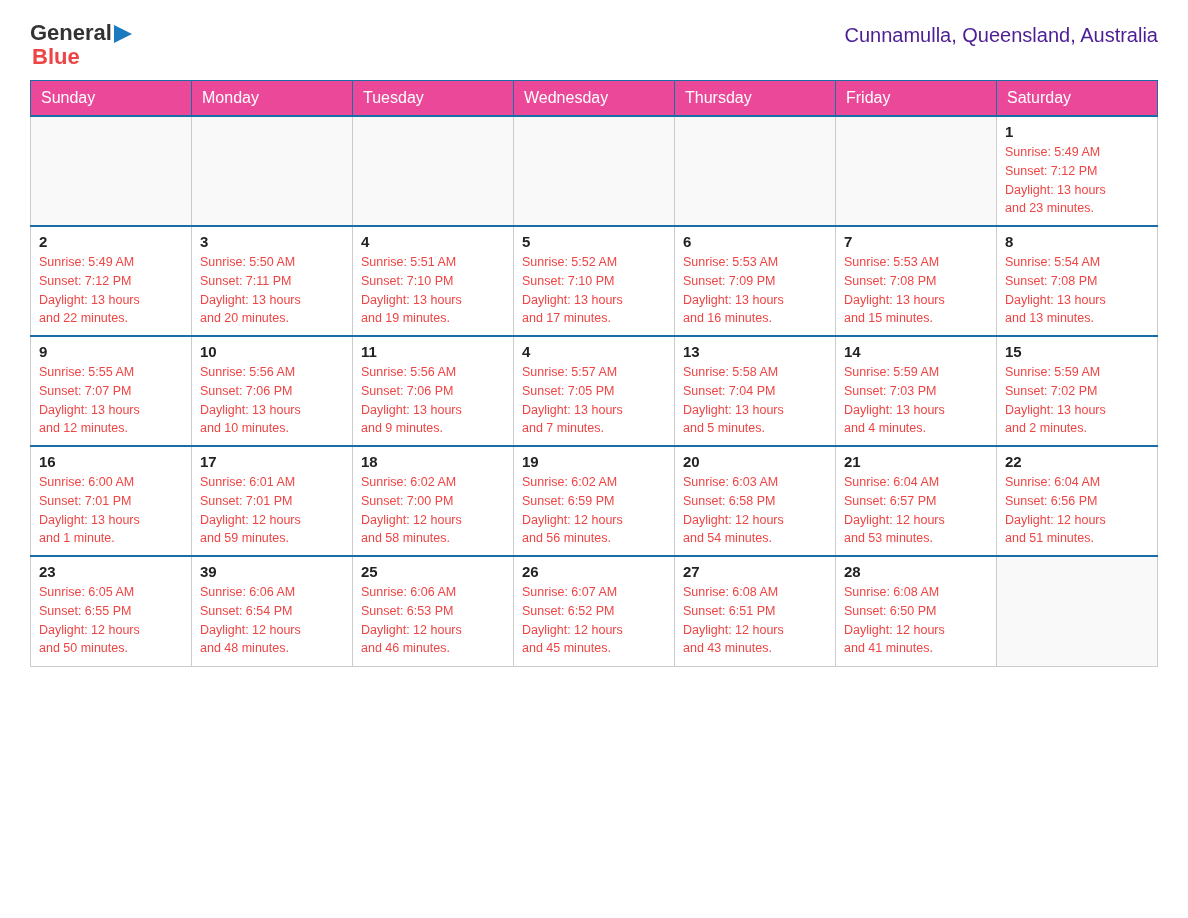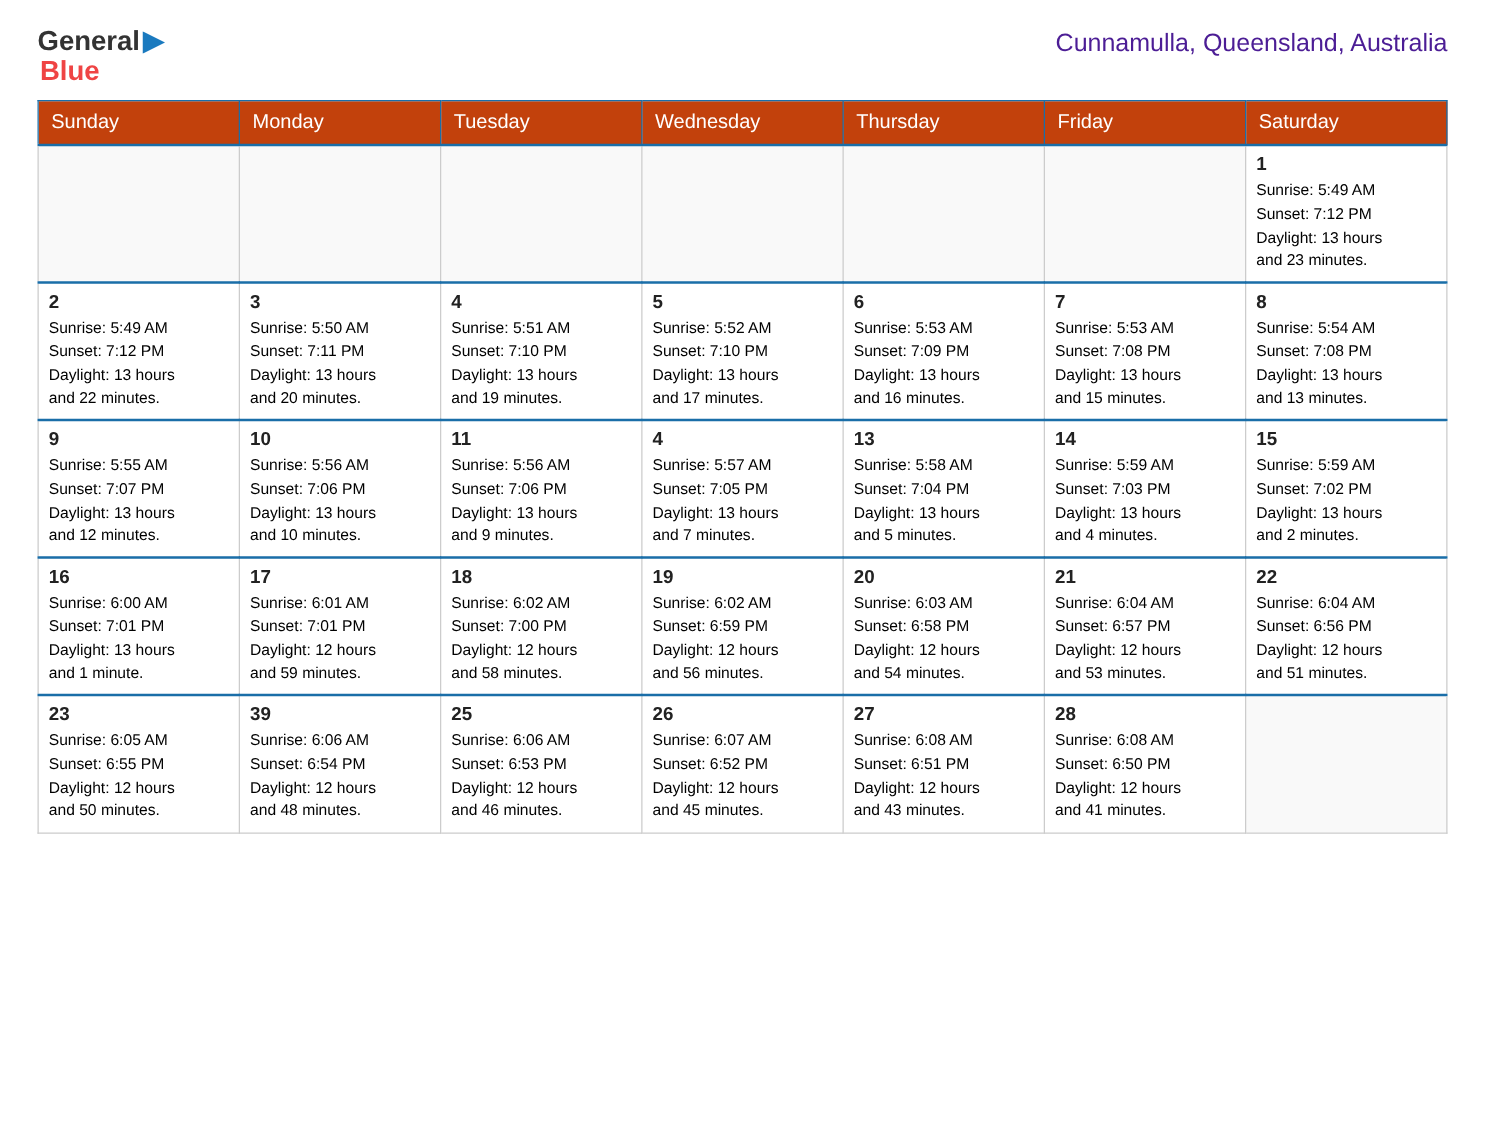--- a/index.html
+++ b/index.html
@@ -39,21 +39,21 @@
       font-size: 20px;
       color: #4c1d95;
       margin-top: 4px;
     }
     .calendar {
       width: 100%;
       border-collapse: collapse;
       margin-top: 8px;
     }
     .calendar thead th {
-      background-color: #c2410c;
+      background-color: #ec4899;
       color: #fff;
       text-align: left;
       padding: 8px 10px;
       font-size: 16px;
       font-weight: normal;
       border: 1px solid #1a6ea8;
     }
     .calendar tbody td {
       vertical-align: top;
       border: 1px solid #ccc;
@@ -66,21 +66,21 @@
     }
     .day-number {
       font-size: 15px;
       font-weight: bold;
       color: #222;
       display: block;
       margin-bottom: 3px;
     }
     .day-info {
       font-size: 12.5px;
-      color: #000000;
+      color: #ef4444;
       line-height: 1.5;
     }
     .calendar tbody tr {
       border-top: 2px solid #1a6ea8;
     }
     .empty-cell {
       background: #f9f9f9;
     }
     .logo-wrapper {
       display: flex;

